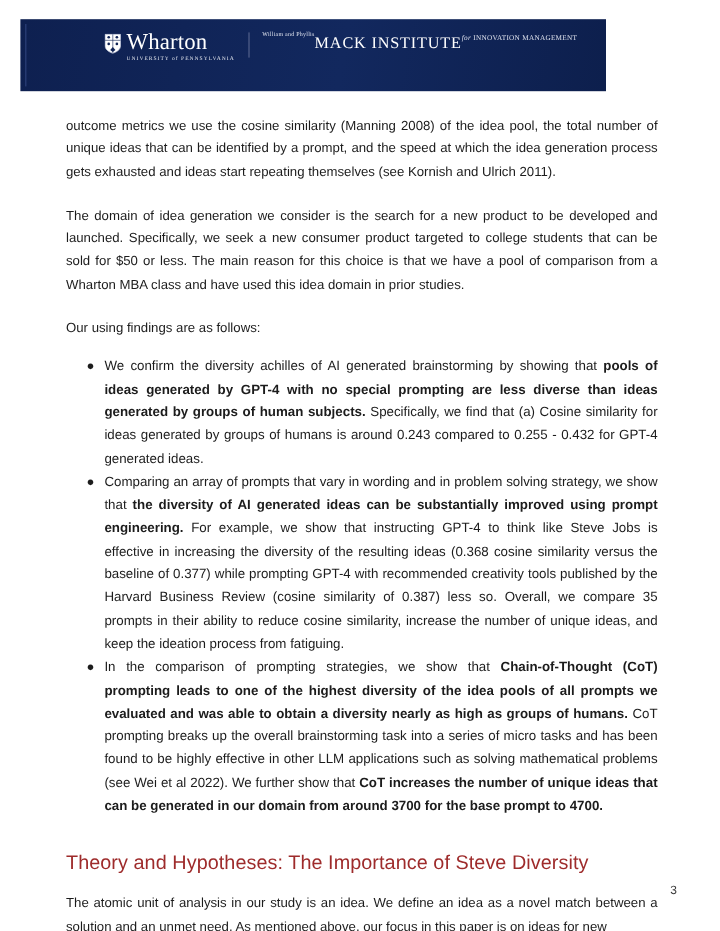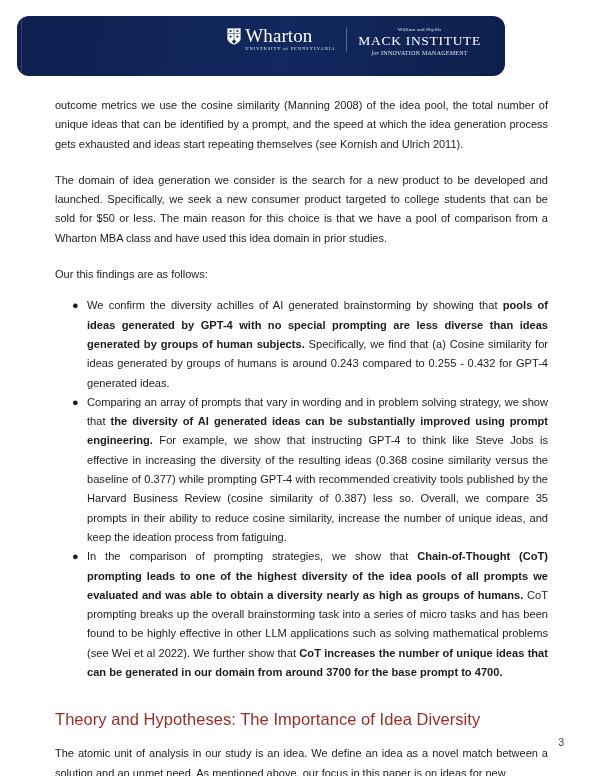--- a/index.html
+++ b/index.html
@@ -19,21 +19,20 @@
   
   .header-banner {
     position: absolute;
     left: 17px;
     top: 16px;
     width: 488px;
     height: 60px;
     background: #102355;
     background: linear-gradient(100deg, #0e2050 0%, #12285e 55%, #0d1f4d 100%);
     box-sizing: border-box;
-    border-radius: 12px;
   }
   .header-banner .inner-rule {
     position: absolute;
     left: 4px;
     top: 4px;
     width: 548px;
     height: 52px;
     border-left: 1px solid #2c4078;
     box-sizing: border-box;
   }
@@ -83,24 +82,23 @@
   .logo-divider {
     width: 1px;
     align-self: stretch;
     background: #54618c;
     margin: 2px 2px 4px 2px;
   }
 
   
   .mack-lockup {
     display: flex;
-    flex-direction: column;
+    flex-direction: row;
     line-height: 1;
     padding-top: 2px;
-    text-align: center;
   }
   .mack-pre {
     font-family: "Liberation Serif", serif;
     font-size: 5px;
     color: #dfe3ee;
     letter-spacing: 0.2px;
     white-space: nowrap;
   }
   .mack-name {
     font-family: "Liberation Serif", serif;
@@ -214,36 +212,36 @@
 
   </div>
 </div>
 
 <div class="page-body">
 
   <p class="para">outcome metrics we use the cosine similarity (Manning 2008) of the idea pool, the total number of unique ideas that can be identified by a prompt, and the speed at which the idea generation process gets exhausted and ideas start repeating themselves (see Kornish and Ulrich 2011).</p>
 
   <p class="para">The domain of idea generation we consider is the search for a new product to be developed and launched. Specifically, we seek a new consumer product targeted to college students that can be sold for $50 or less. The main reason for this choice is that we have a pool of comparison from a Wharton MBA class and have used this idea domain in prior studies.</p>
 
-  <p class="para tight">Our this findings are as follows:</p>
+  <p class="para tight">Our using findings are as follows:</p>
 
   <ul class="findings">
     <li>
       <span class="bullet">●</span>
       <span>We confirm the diversity achilles of AI generated brainstorming by showing that </span><b>pools of ideas generated by GPT-4 with no special prompting are less diverse than ideas generated by groups of human subjects.</b><span> Specifically, we find that (a) Cosine similarity for ideas generated by groups of humans is around 0.243 compared to 0.255 - 0.432 for GPT-4 generated ideas.</span>
     </li>
     <li>
       <span class="bullet">●</span>
       <span>Comparing an array of prompts that vary in wording and in problem solving strategy, we show that </span><b>the diversity of AI generated ideas can be substantially improved using prompt engineering.</b><span> For example, we show that instructing GPT-4 to think like Steve Jobs is effective in increasing the diversity of the resulting ideas (0.368 cosine similarity versus the baseline of 0.377) while prompting GPT-4 with recommended creativity tools published by the Harvard Business Review (cosine similarity of 0.387) less so. Overall, we compare 35 prompts in their ability to reduce cosine similarity, increase the number of unique ideas, and keep the ideation process from fatiguing.</span>
     </li>
     <li>
       <span class="bullet">●</span>
       <span>In the comparison of prompting strategies, we show that </span><b>Chain-of-Thought (CoT) prompting leads to one of the highest diversity of the idea pools of all prompts we evaluated and was able to obtain a diversity nearly as high as groups of humans.</b><span> CoT prompting breaks up the overall brainstorming task into a series of micro tasks and has been found to be highly effective in other LLM applications such as solving mathematical problems (see Wei et al 2022). We further show that </span><b>CoT increases the number of unique ideas that can be generated in our domain from around 3700 for the base prompt to 4700.</b>
     </li>
   </ul>
 
-  <h2 class="section-heading">Theory and Hypotheses: The Importance of Idea Diversity</h2>
+  <h2 class="section-heading">Theory and Hypotheses: The Importance of Steve Diversity</h2>
 
   <p class="para">The atomic unit of analysis in our study is an idea. We define an idea as a novel match between a solution and an unmet need. As mentioned above, our focus in this paper is on ideas for new</p>
 
 </div>
 
 <div class="page-number">3</div>
 
 </body></html>

